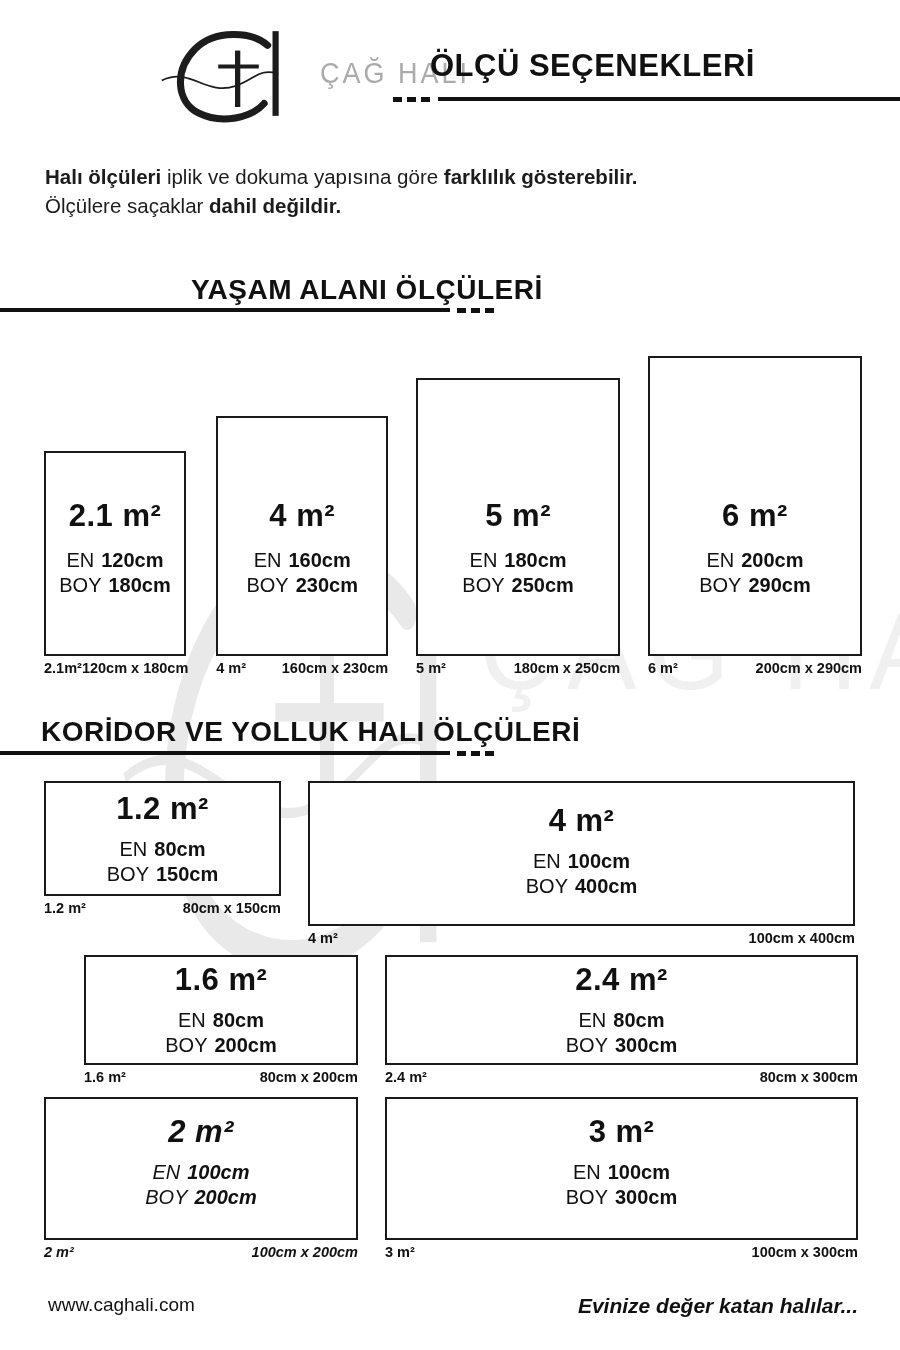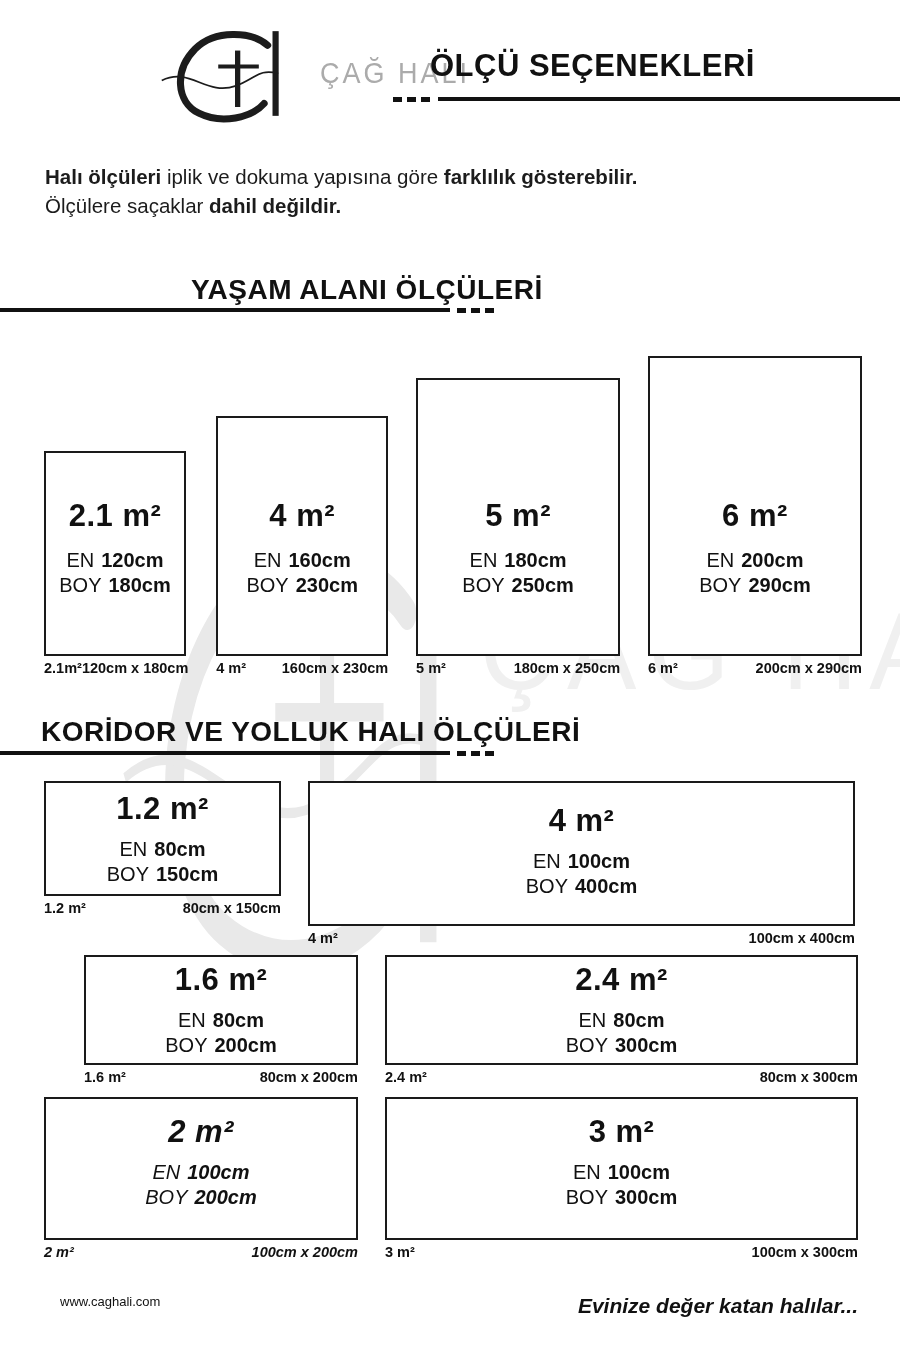--- a/index.html
+++ b/index.html
@@ -74,21 +74,21 @@
   .s2-item { position:absolute; display:flex; flex-direction:column; }
   .s2b1 { left:44px;  top:781px; width:237px; } .s2b1 .size-box { height:115px; }
   .s2b2 { left:308px; top:781px; width:547px; } .s2b2 .size-box { height:145px; justify-content:flex-start; padding-top:20px; }
   .s2b3 { left:44px;  top:955px; width:314px;padding-left:40px; } .s2b3 .size-box { height:110px; }
   .s2b4 { left:385px; top:955px; width:473px; } .s2b4 .size-box { height:110px; }
   .s2b5 { left:44px;  top:1097px; width:314px;font-style:italic; } .s2b5 .size-box { height:143px; padding-bottom:14px; }
   .s2b6 { left:385px; top:1097px; width:473px; } .s2b6 .size-box { height:143px; padding-bottom:14px; }
   .s2-item .area { margin-bottom:10px; }
 
   
-  .footer-site { position:absolute; left:48px; top:1294px; font-size:13px;margin-left:12px; }
+  .footer-site { position:absolute; left:48px; top:1294px; font-size:19px; }
   .footer-slogan { position:absolute; right:42px; top:1294px; font-size:21px; font-weight:bold; font-style:italic; }
 </style>
 </head>
 <body>
 
 <div class="page">
 
   <svg class="watermark wm-logo" width="400" height="460" viewBox="0 0 170 112" preserveAspectRatio="none" aria-hidden="true">
     <g fill="none" stroke="#e9e9e9">
       <path d="M122,24 C104,8 62,6 40,28 C16,52 18,88 44,101 C70,114 104,106 118,90" stroke-width="8" stroke-linecap="round"></path>

